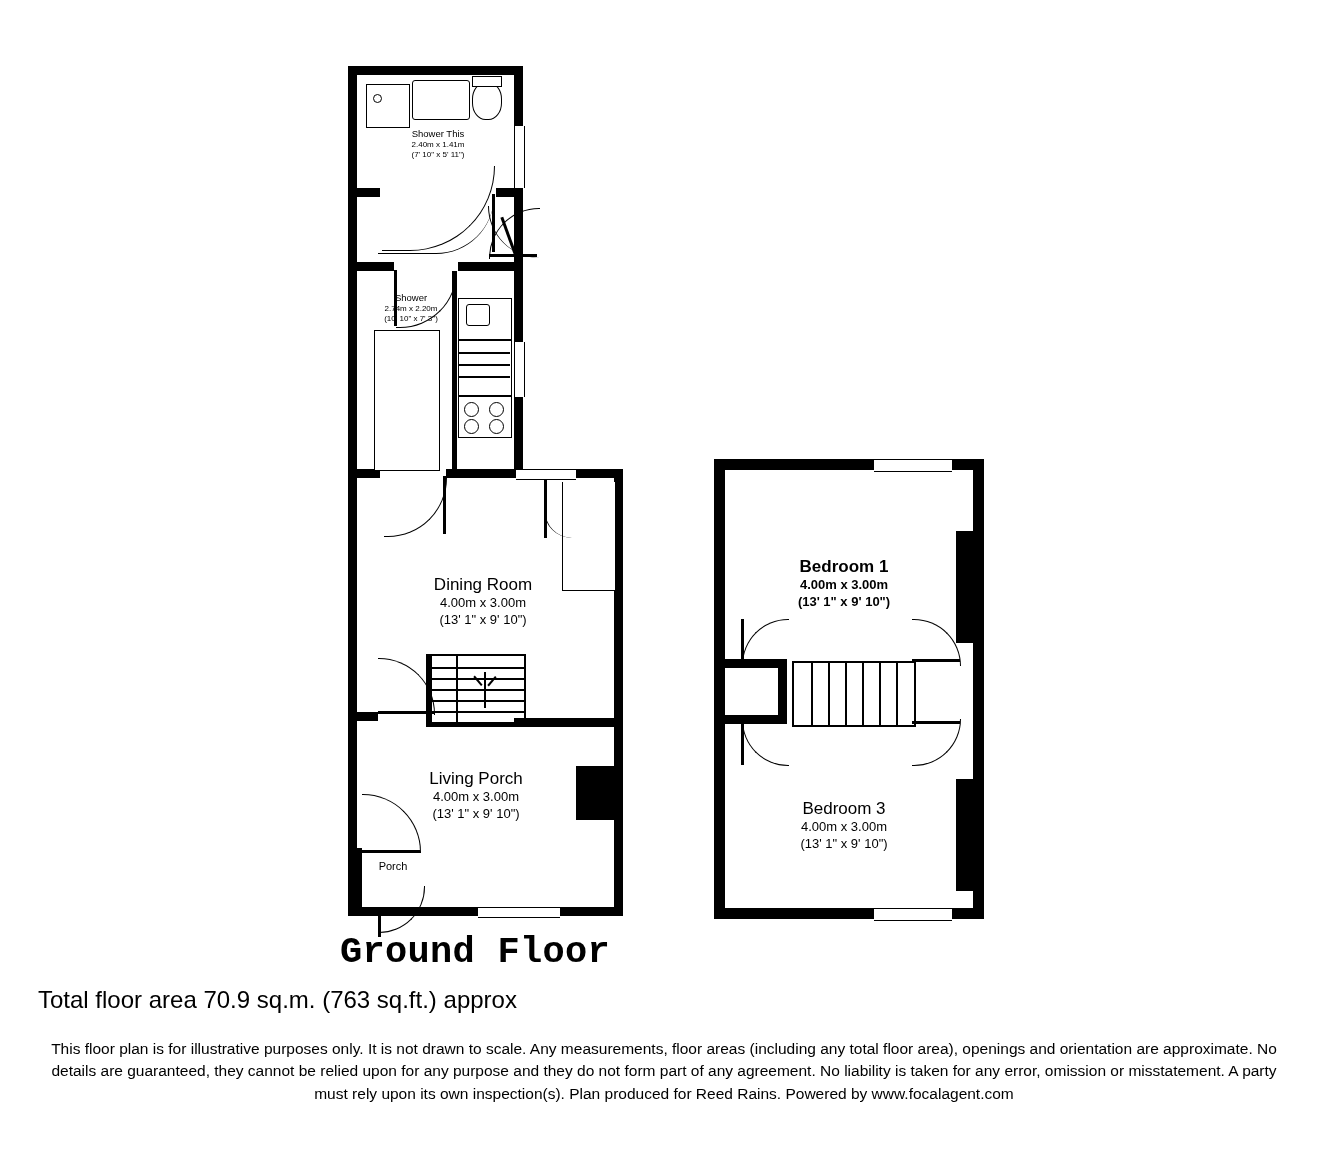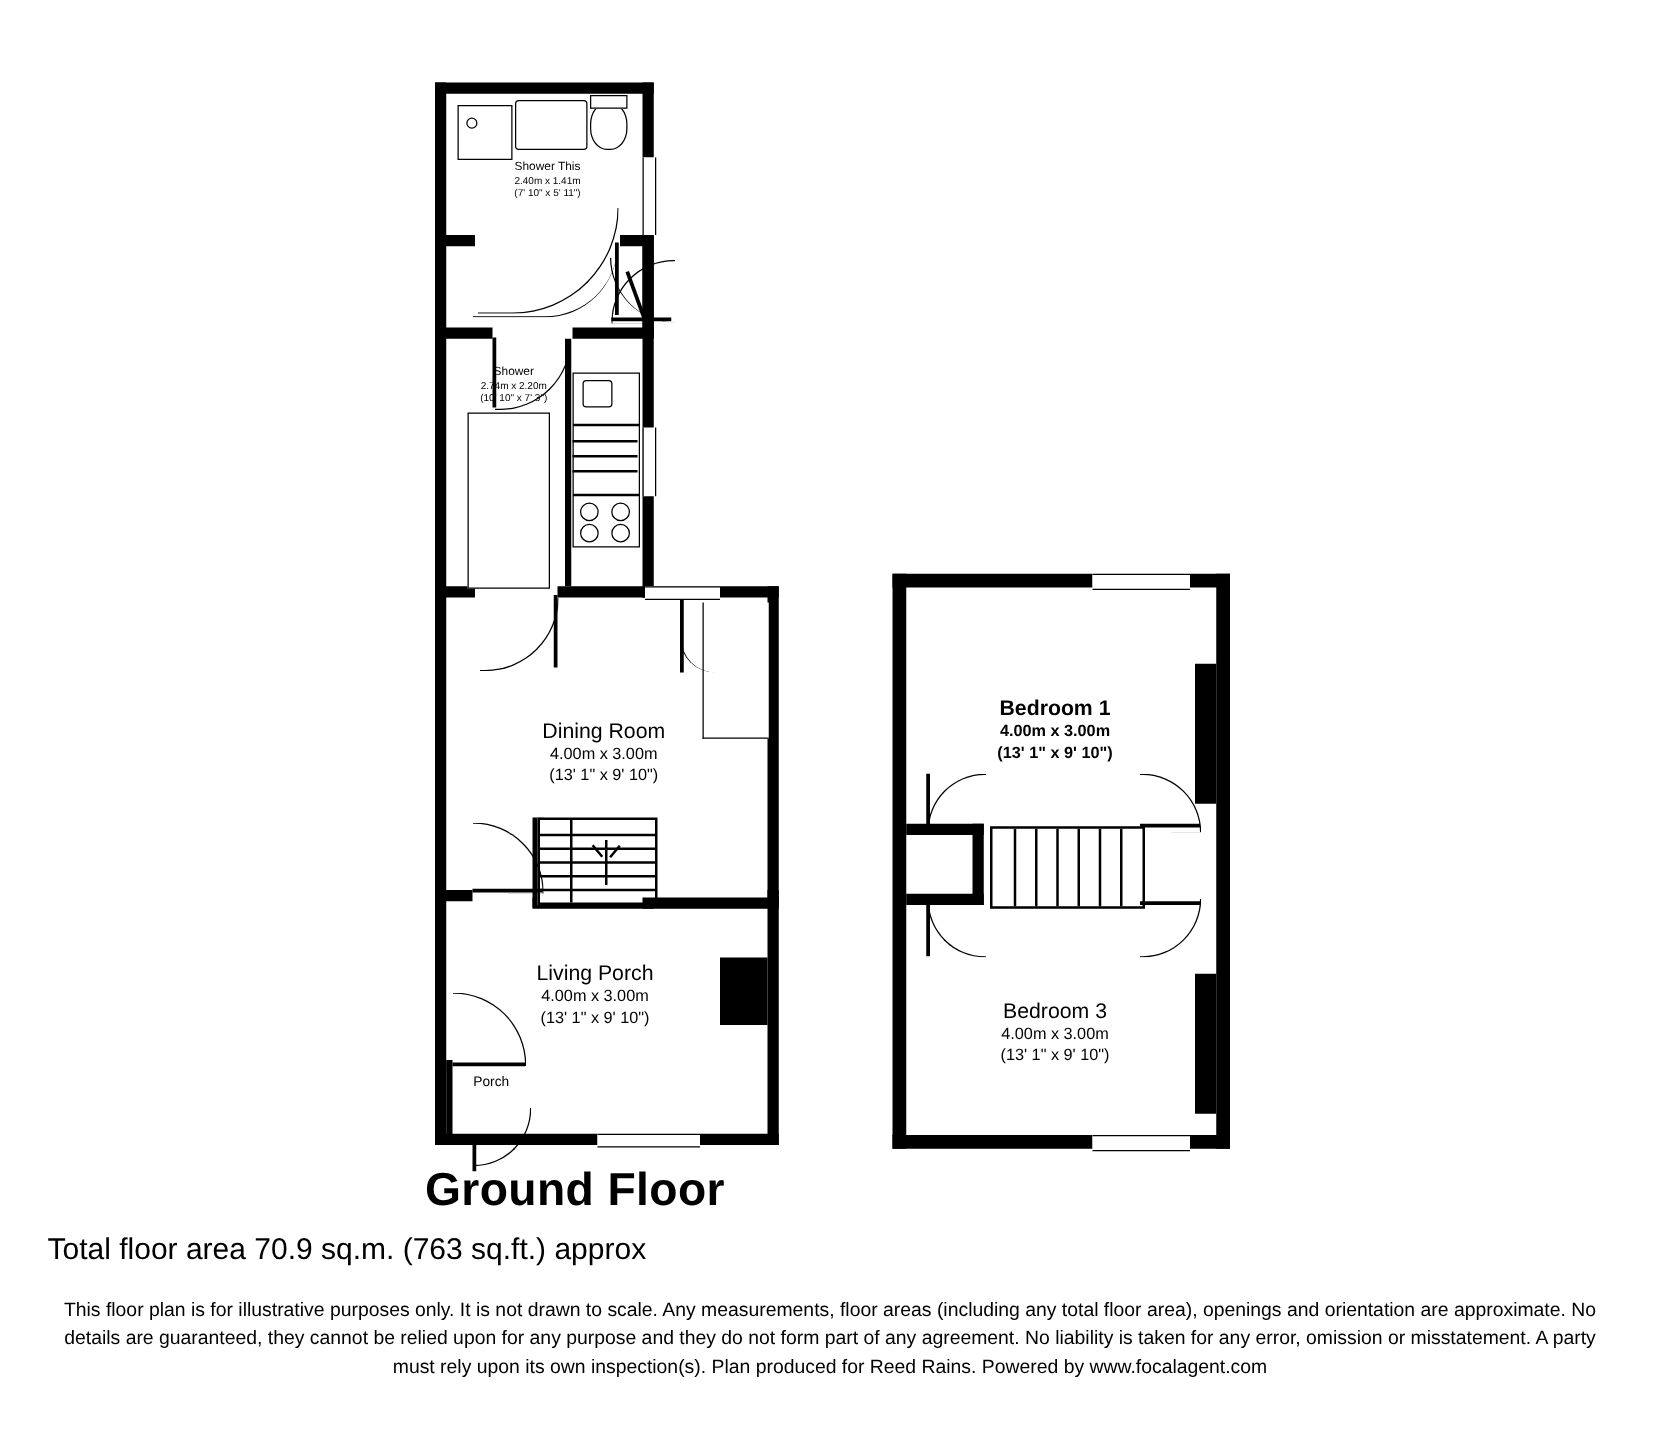--- a/index.html
+++ b/index.html
@@ -20,21 +20,21 @@
   .leaf { position:absolute; background:#000; }
 
   
   .lbl { position:absolute; text-align:center; line-height:1.25; }
   .lbl .name { font-size:17px; }
   .lbl .dim { font-size:13px; }
   .lbl.small .name { font-size:9.5px; }
   .lbl.small .dim { font-size:8px; }
   .lbl.tiny .name { font-size:11px; }
 
-  .floor-title { position:absolute; font-size:37px; font-weight:bold; letter-spacing:0.3px; }
+  .floor-title { position:absolute; font-size:37px; font-weight:bold; letter-spacing:0.3px;font-family:Liberation Mono, monospace; }
 
   .total { position:absolute; font-size:24px; left:38px; top:986px; }
   .disclaimer { position:absolute; left:0; width:1328px; top:1038px; text-align:center; font-size:15.5px; line-height:1.45; padding:0 50px; box-sizing:border-box; }
 
   
   .stairs { position:absolute; border:2px solid #000; background:#fff; }
   .stair-line { position:absolute; background:#000; height:1.5px; left:0; right:0; }
   .stair-line-v { position:absolute; background:#000; width:1.5px; top:0; bottom:0; }
 
   

